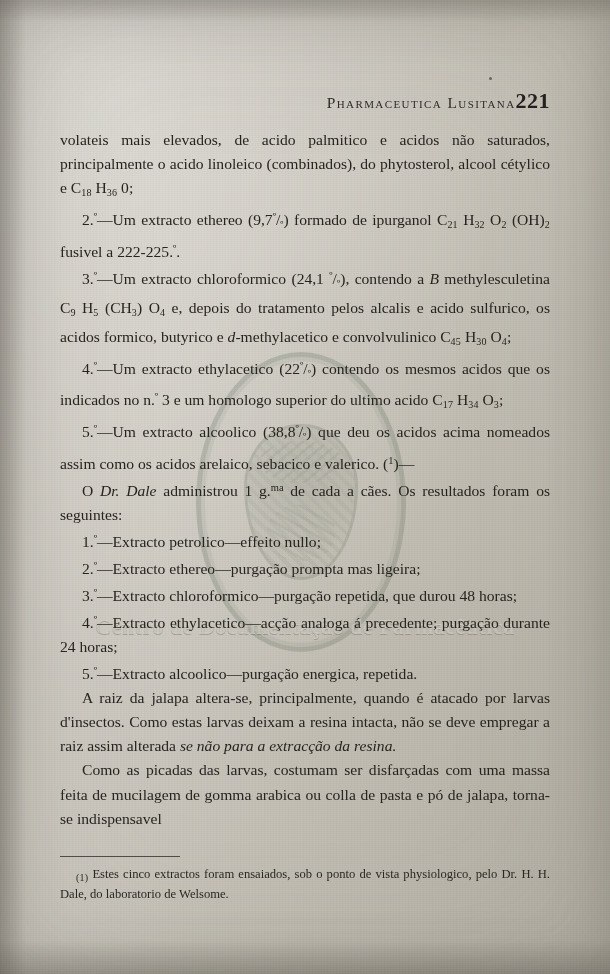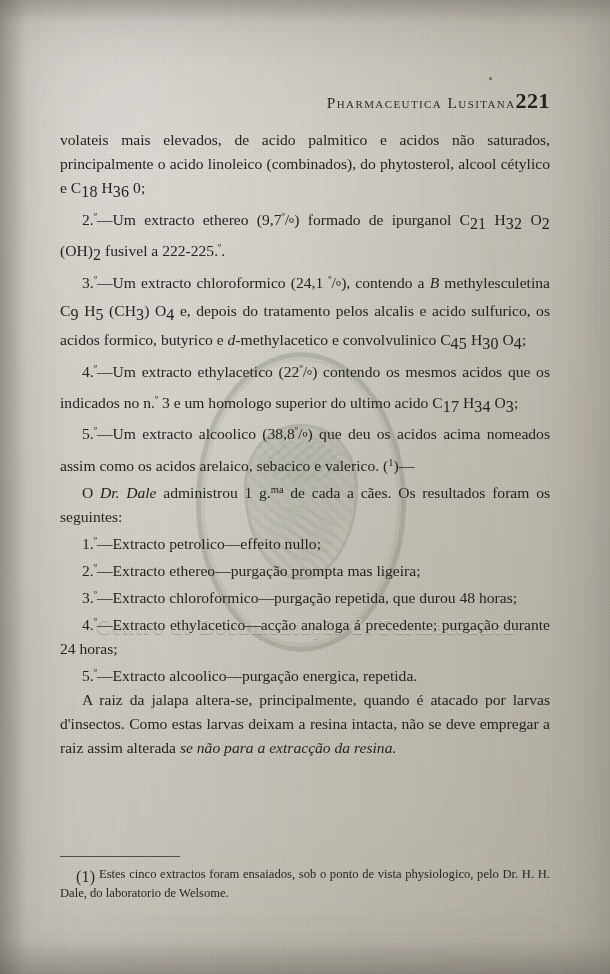--- a/index.html
+++ b/index.html
@@ -159,21 +159,21 @@
   }
   .body-text p {
     margin: 0;
     text-indent: 0;
   }
   .body-text p.indent {
     text-indent: 22px;
   }
   .ital { font-style: italic; }
   .sub {
-    font-size: 16px;
+    font-size: 10px;
     vertical-align: -0.28em;
     letter-spacing: 0.2px;
   }
   .sup {
     font-size: 10.5px;
     vertical-align: 0.45em;
   }
   .ord {
     font-size: 10.5px;
     vertical-align: 0.45em;
@@ -275,20 +275,23 @@
         purgação durante 24 horas;</p>
 
       <p class="indent">5.<span class="ord">º</span>—Extracto alcoolico—purgação energica, repetida.</p>
 
 
       <p class="indent">A raiz da jalapa altera-se, principalmente, quando é
         atacado por larvas d'insectos. Como estas larvas deixam
         a resina intacta, não se deve empregar a raiz assim alterada
         <span class="ital">se não para a extracção da resina.</span></p>
 
+      <p class="indent">Como as picadas das larvas, costumam ser disfarçadas
+        com uma massa feita de mucilagem de gomma arabica
+        ou colla de pasta e pó de jalapa, torna-se indispensavel</p>
 
     </div>
 
     <div class="footnote-rule"></div>
 
     <div class="footnote">
       <span class="fn-indent"></span><span class="sub">(1)</span>
       <span>Estes cinco extractos foram ensaiados, sob o ponto de vista physiologico, pelo Dr. H. H. Dale, do laboratorio de Welsome.</span>
     </div>
 

